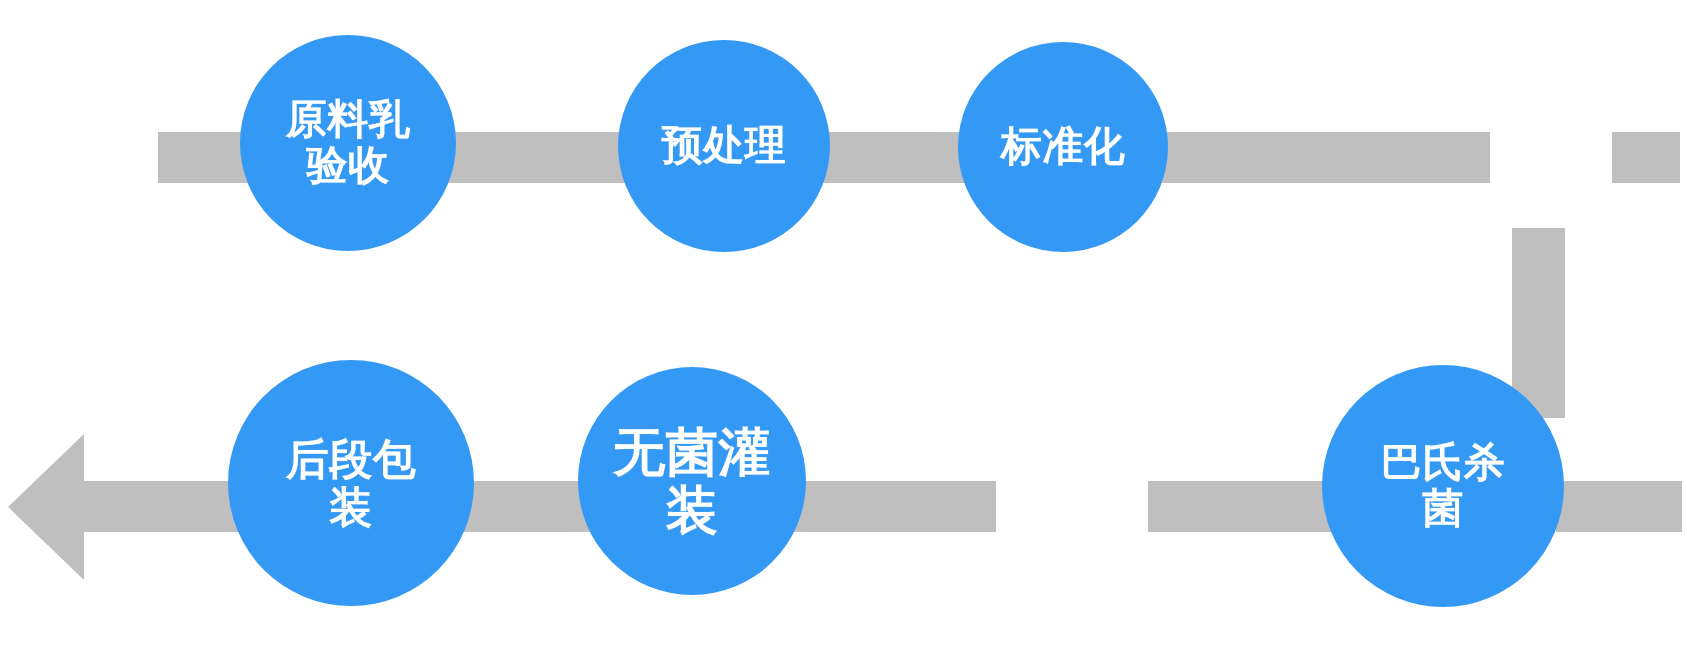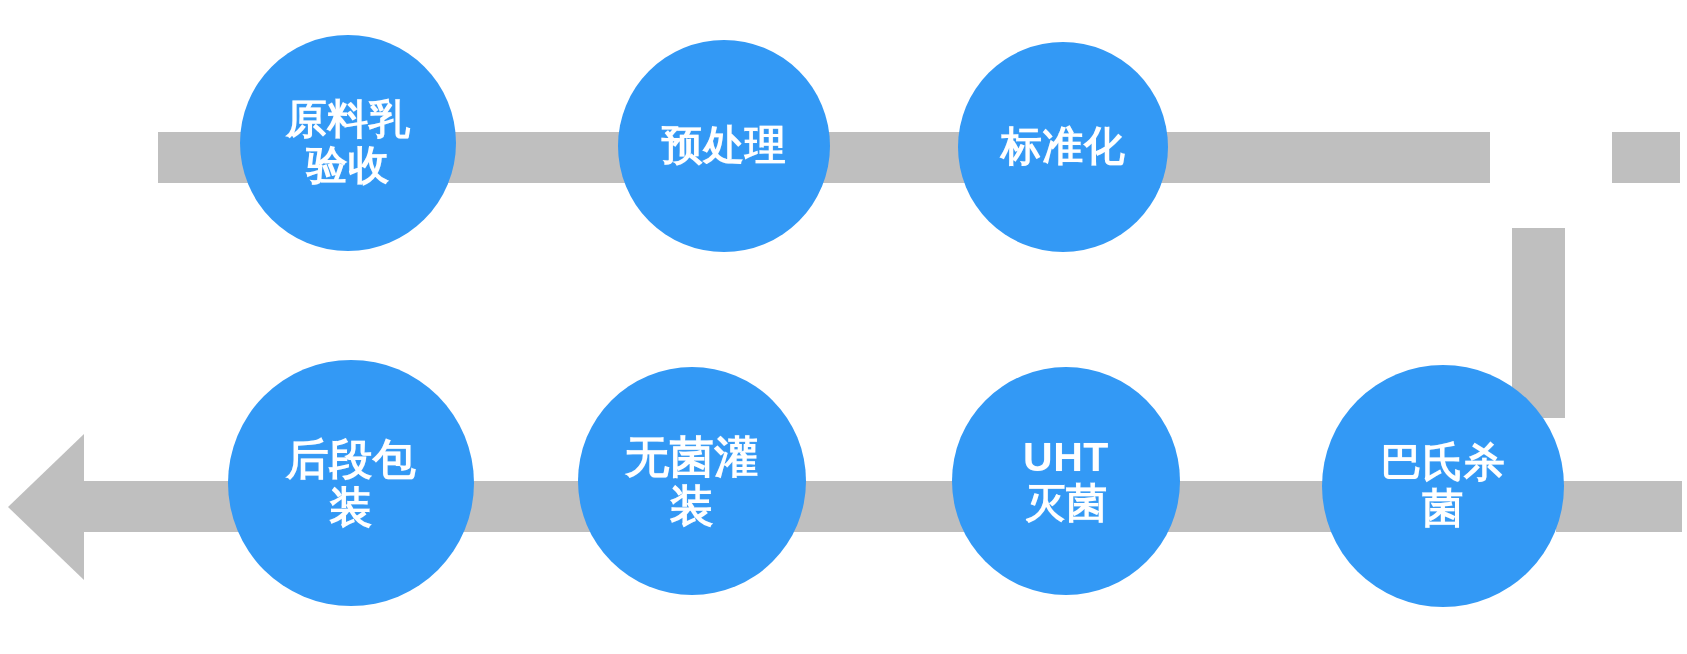--- a/index.html
+++ b/index.html
@@ -48,21 +48,21 @@
     text-shadow: 0 0 1px rgba(255,255,255,0.35);
   }
   
   #node-0 { left: 240px; top: 35px;  width: 216px; height: 216px; font-size: 41px; }
   #node-1 { left: 618px; top: 40px;  width: 212px; height: 212px; font-size: 41px; }
   #node-2 { left: 958px; top: 42px;  width: 210px; height: 210px; font-size: 41px; }
   #node-3 { left: 1444px; top: 38px; width: 216px; height: 216px; font-size: 41px; }
   
   #node-4 { left: 1322px; top: 365px; width: 242px; height: 242px; font-size: 41px; }
   #node-5 { left: 952px;  top: 367px; width: 228px; height: 228px; font-size: 41px; }
-  #node-6 { left: 578px;  top: 367px; width: 228px; height: 228px; font-size: 44px; }
+  #node-6 { left: 578px;  top: 367px; width: 228px; height: 228px; font-size: 52px; }
   #node-7 { left: 228px;  top: 360px; width: 246px; height: 246px; font-size: 43px; }
 </style>
 </head>
 <body>
 
 <div id="diagram-root" style="background: rgb(255, 255, 255); padding-left: 8px;">
 
   <svg id="flow-svg" viewBox="0 0 1687 654" aria-hidden="true">
 
     <rect x="158" y="132" width="115" height="51" fill="#BFBFBF"></rect>
@@ -94,23 +94,20 @@
 
   <div class="node" id="node-2" style="background: rgb(51, 153, 245); color: rgb(255, 255, 255);">
     <span class="node-label">标准化</span>
   </div>
 
 
   <div class="node" id="node-4" style="background: rgb(51, 153, 245); color: rgb(255, 255, 255);">
     <span class="node-label">巴氏杀<br>菌</span>
   </div>
 
-  <div class="node" id="node-5" style="background: rgb(51, 153, 245); color: rgb(255, 255, 255);">
-    <span class="node-label">UHT<br>灭菌</span>
-  </div>
 
   <div class="node" id="node-6" style="background: rgb(51, 153, 245); color: rgb(255, 255, 255);">
     <span class="node-label">无菌灌<br>装</span>
   </div>
 
   <div class="node" id="node-7" style="background: rgb(51, 153, 245); color: rgb(255, 255, 255); align-items: center;">
     <span class="node-label">后段包<br>装</span>
   </div>
 
 </div>

